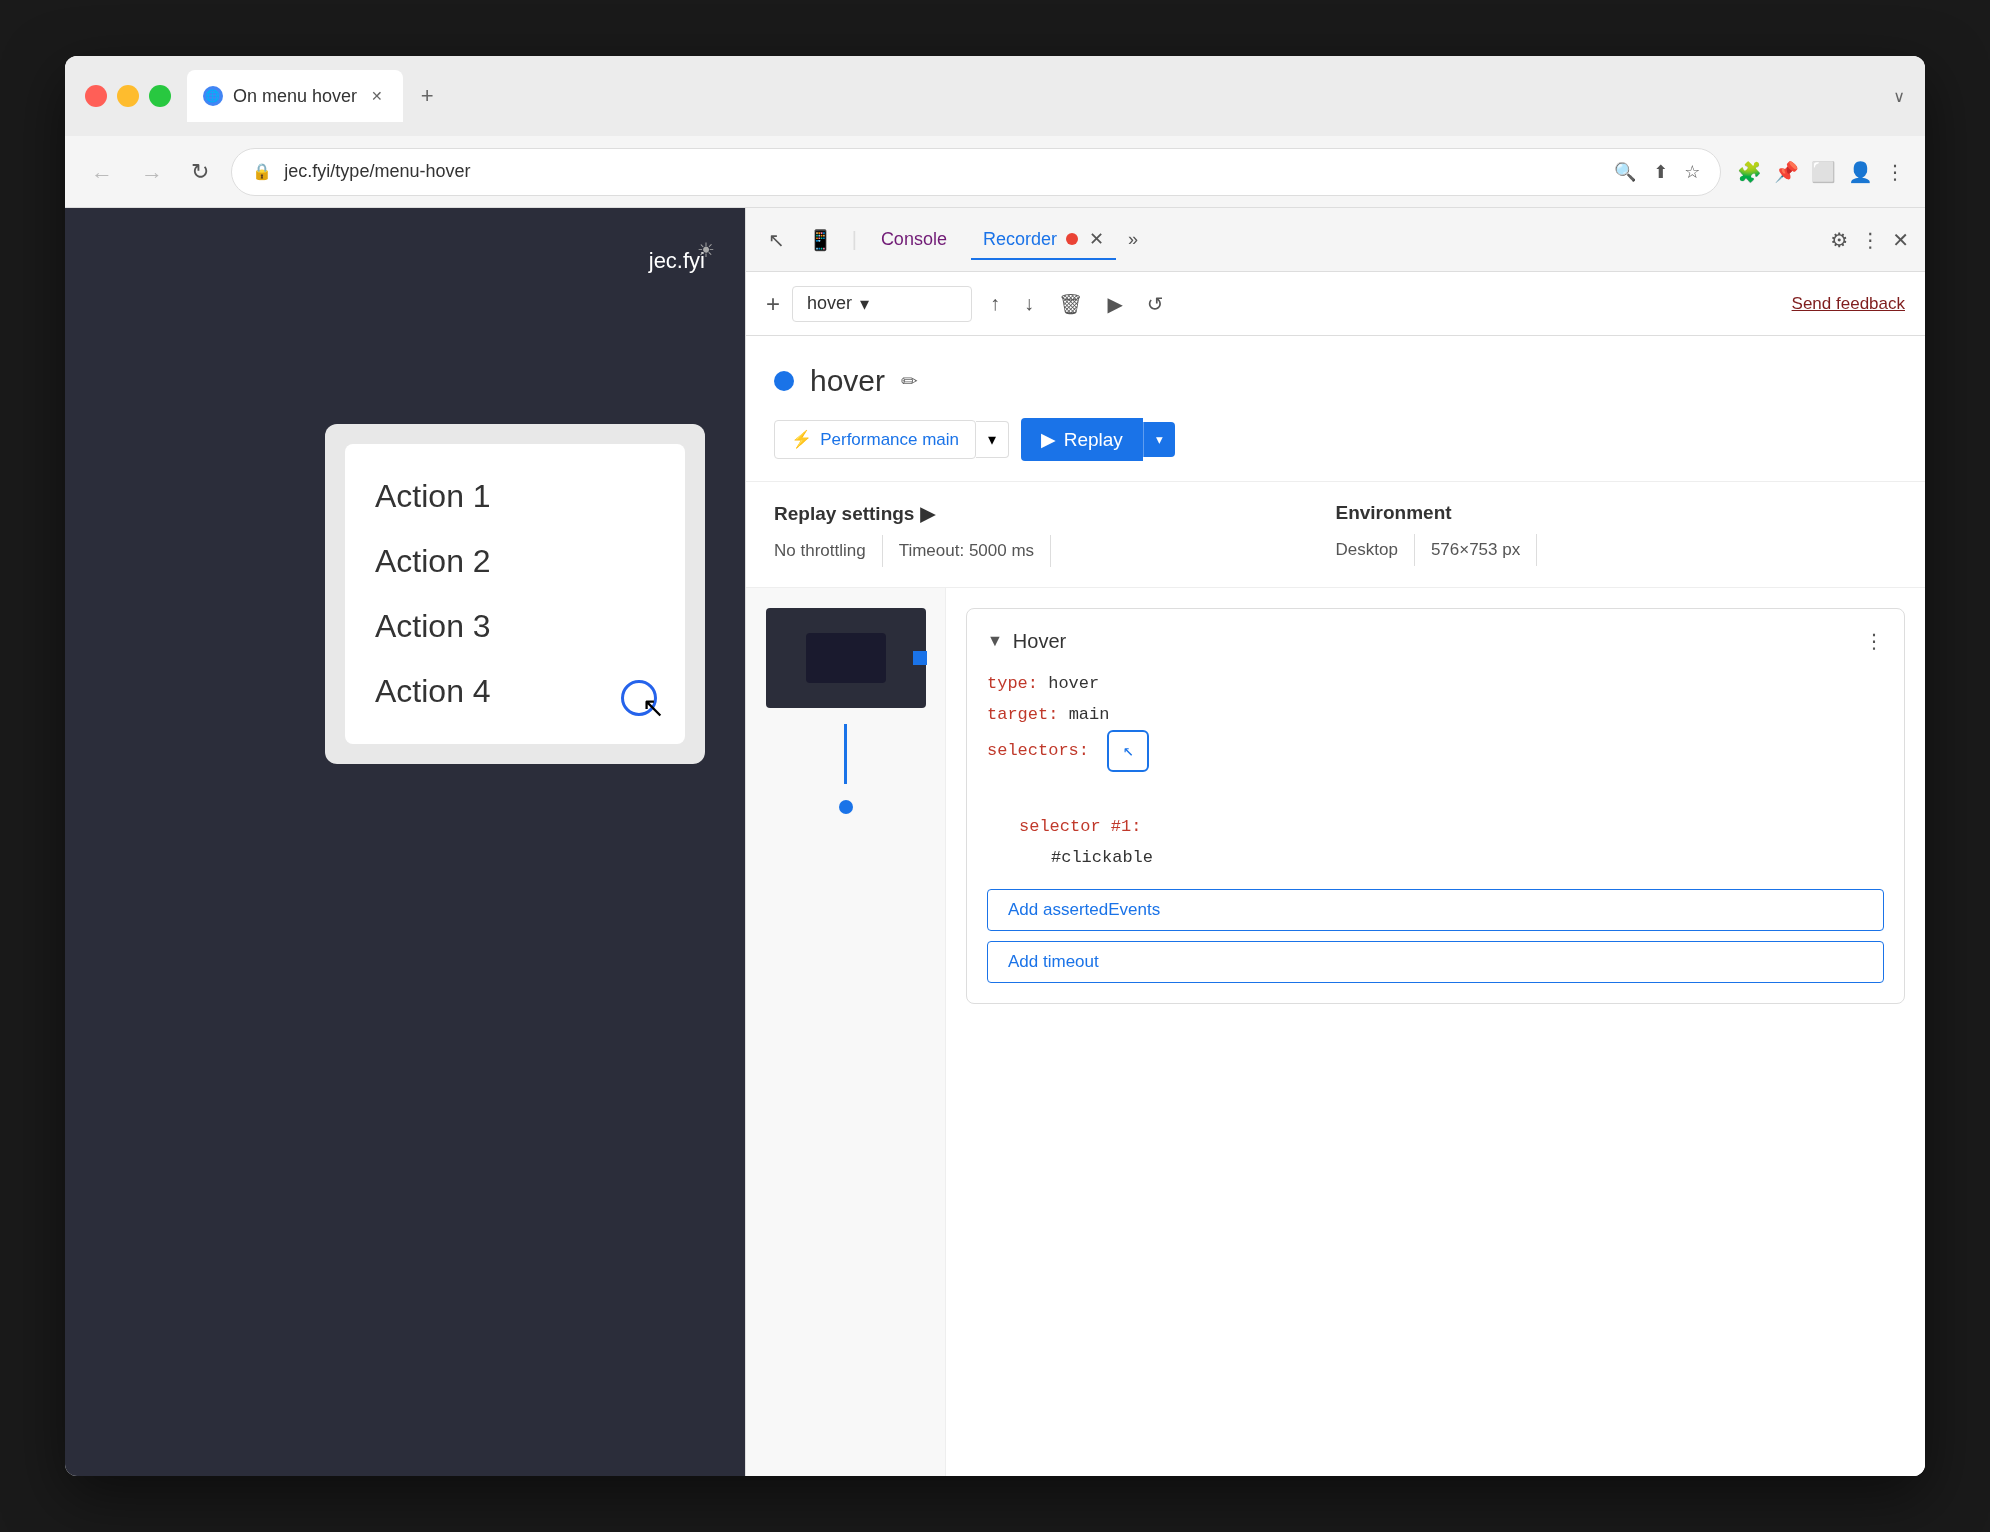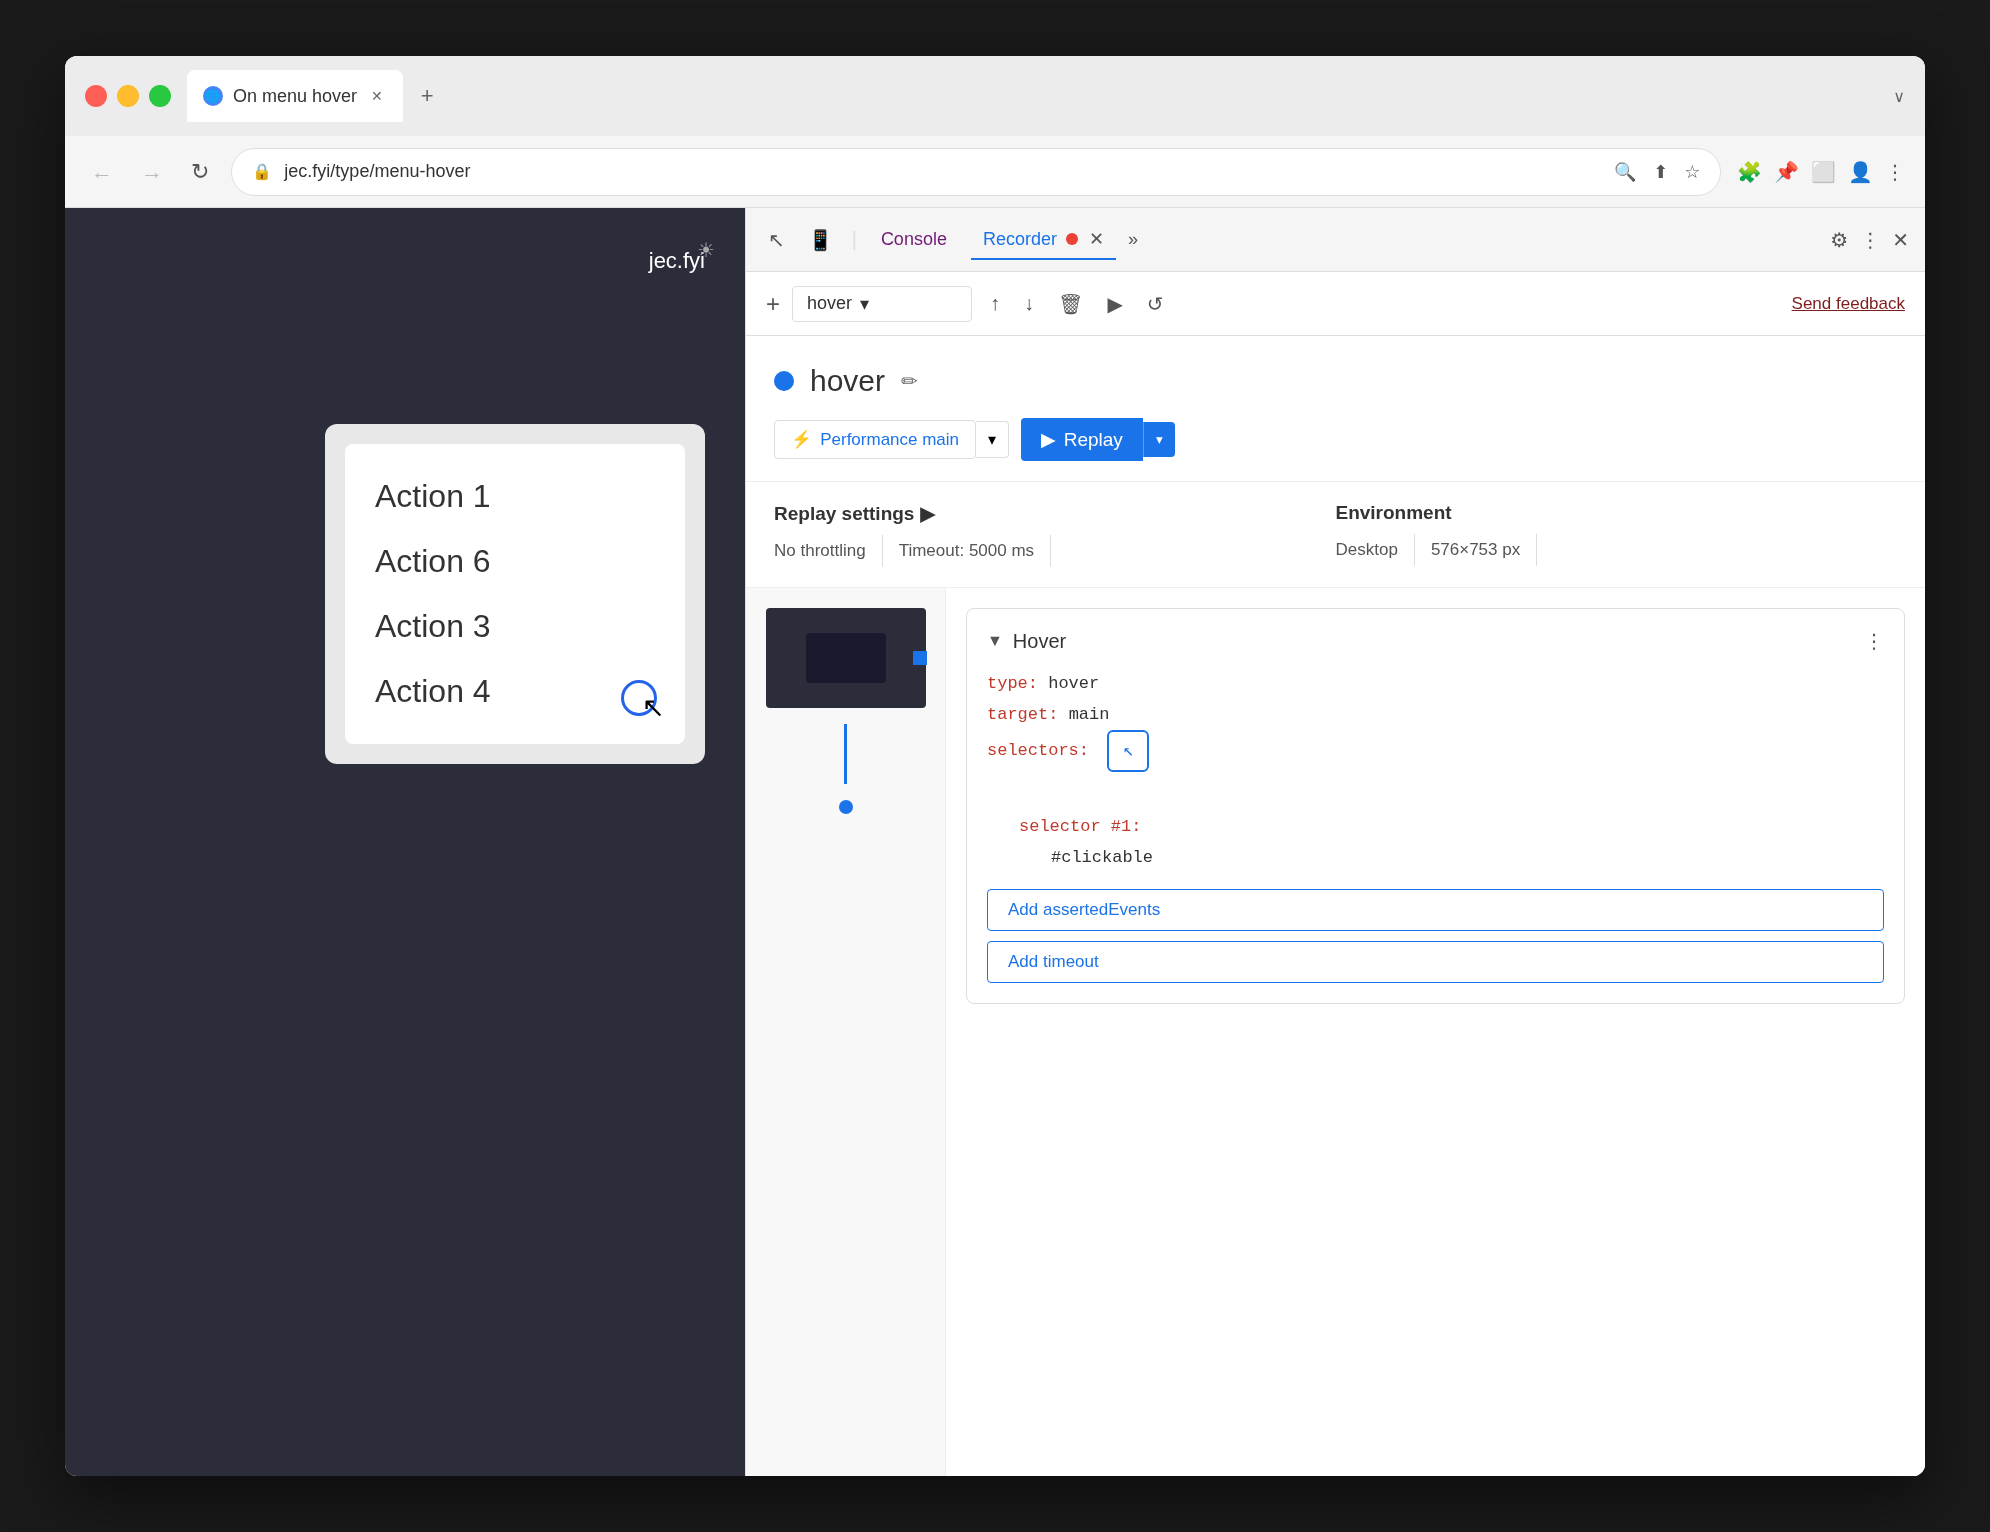--- a/index.html
+++ b/index.html
@@ -562,21 +562,21 @@
   </div>
 
   <div class="content-area">
 
     <div class="page-area">
       <span class="page-brand">jec.fyi</span>
       <span class="page-icon-btn">☀</span>
       <div class="menu-container">
         <div class="menu-inner">
           <div class="menu-item">Action 1</div>
-          <div class="menu-item">Action 6</div>
+          <div class="menu-item">Action 2</div>
           <div class="menu-item">Action 3</div>
           <div class="menu-item">Action 4</div>
         </div>
         <div class="cursor-indicator">
           <div class="cursor-circle"></div>
           <span class="cursor-arrow">↖</span>
         </div>
       </div>
     </div>
 

